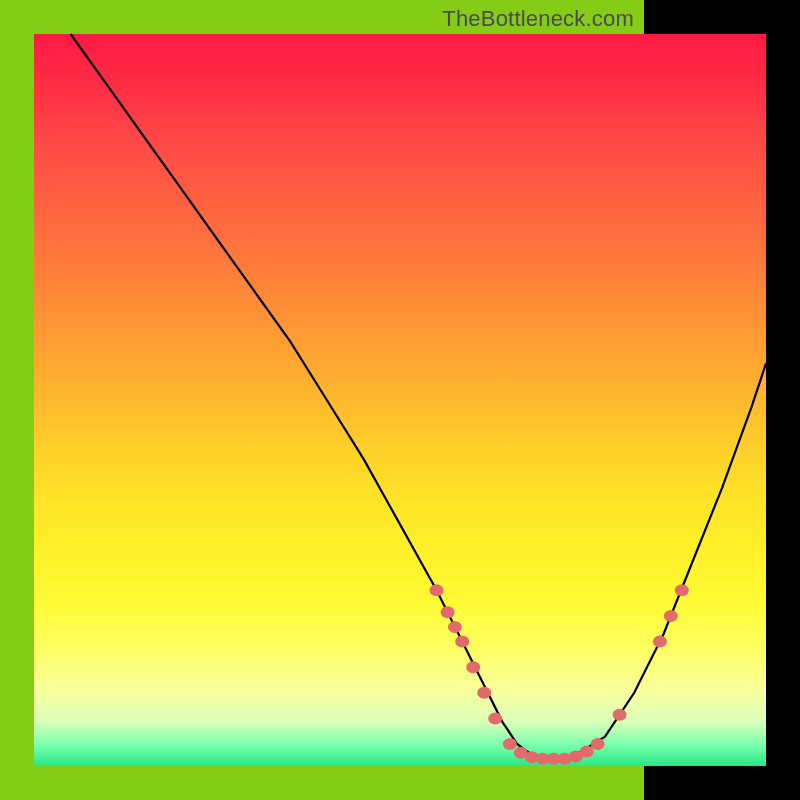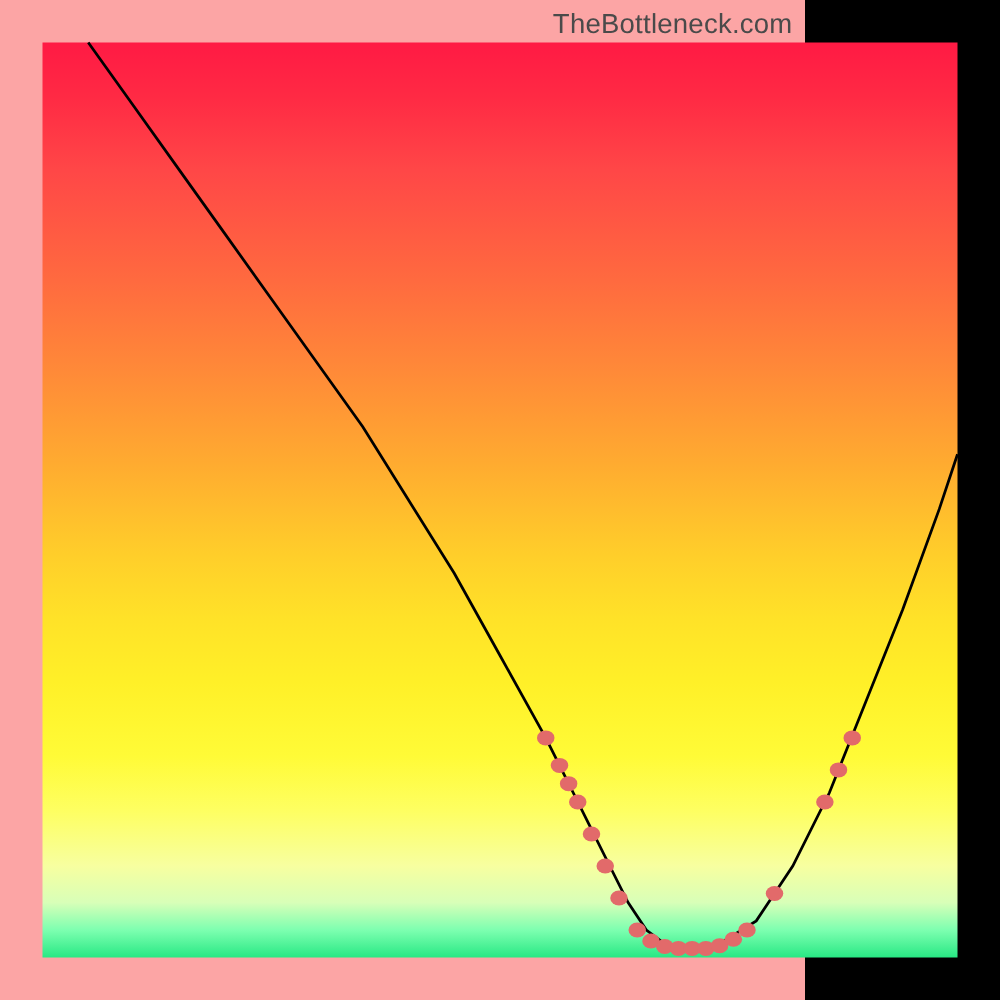--- a/index.html
+++ b/index.html
@@ -10,21 +10,21 @@
     background: #000;
     overflow: hidden;
     font-family: Arial, Helvetica, sans-serif;
   }
   .frame {
     position: absolute;
     left: 0;
     top: 0;
     width: 644px;
     height: 800px;
-    background: #fca5a5;
+    background: #84cc16;
   }
   .plot-area {
     position: absolute;
     left: 34px;
     top: 34px;
     width: 732px;
     height: 732px;
     
     background: linear-gradient(to bottom,
       #ff1a44 0%,

